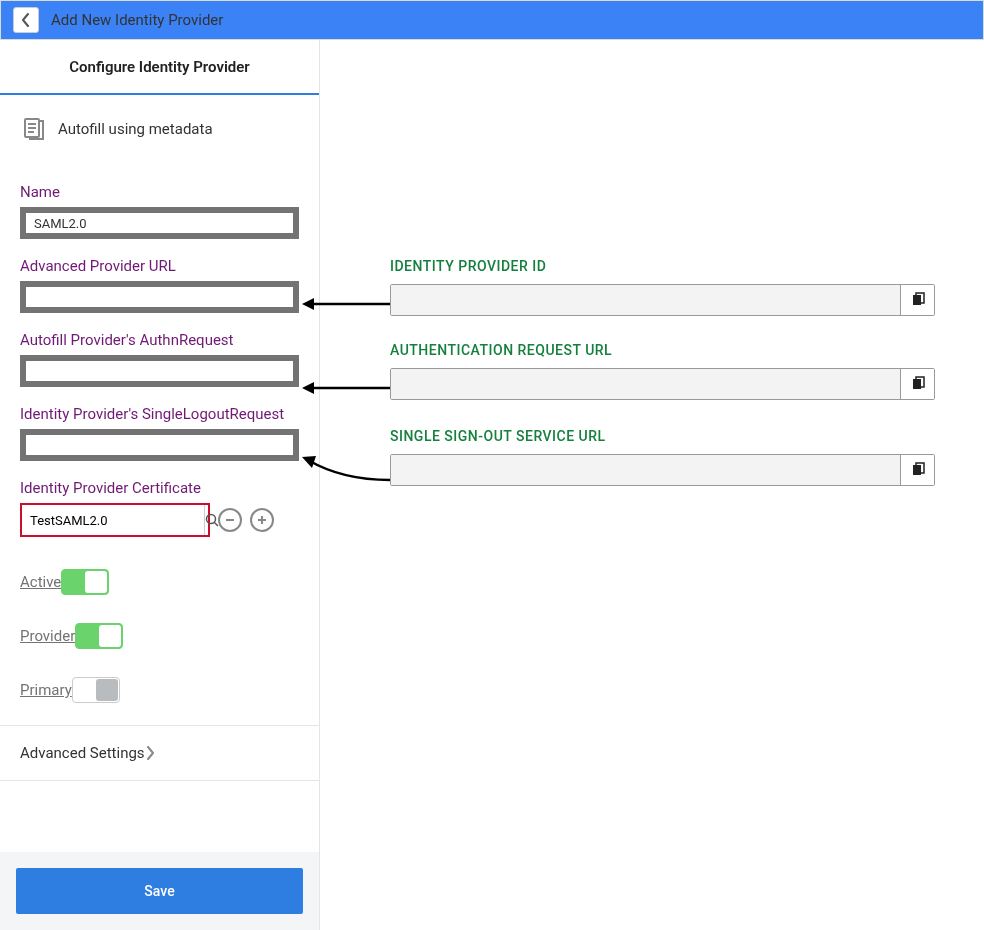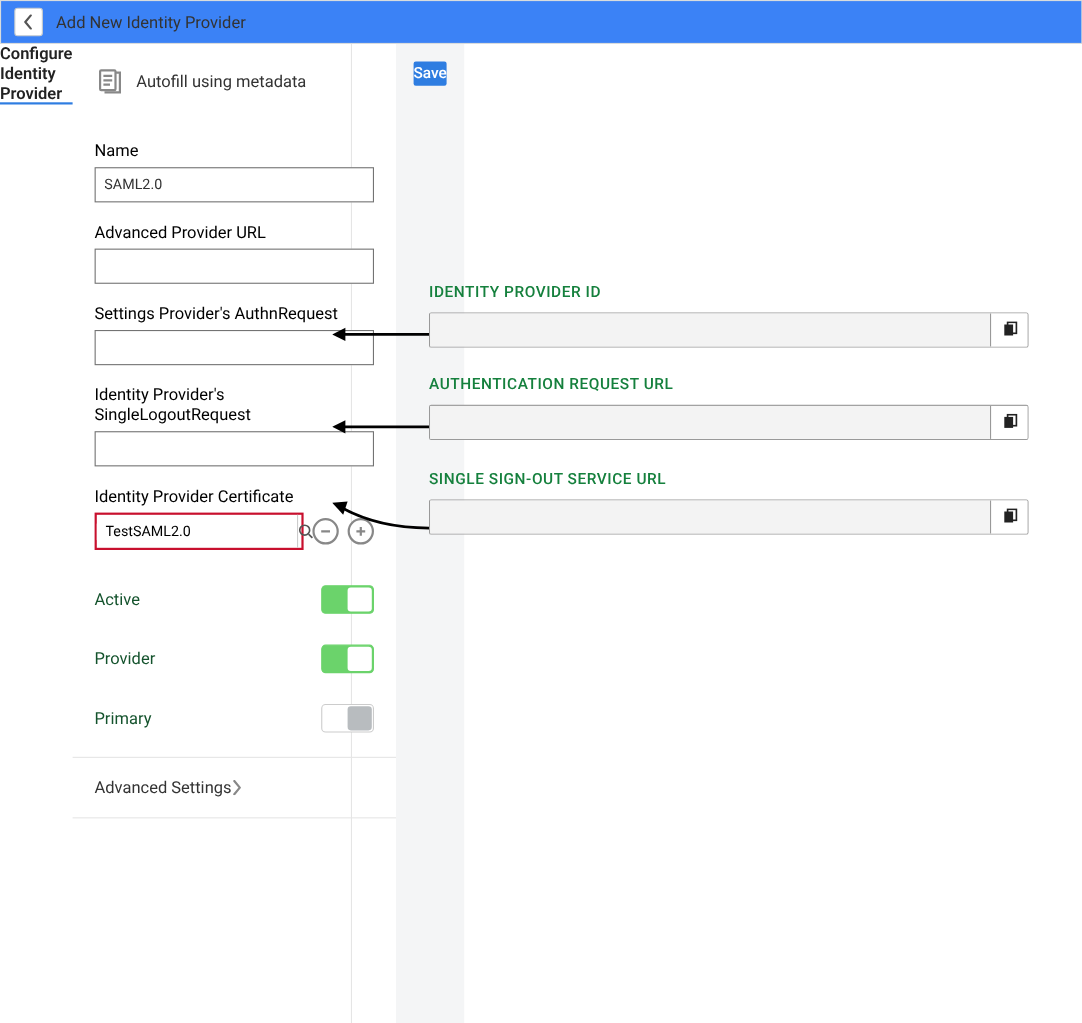--- a/index.html
+++ b/index.html
@@ -22,21 +22,21 @@
     margin-right: 12px;
     color: #555;
   }
   .header-title { font-size: 15px; color: #333; }
 
   .content { display: flex; height: calc(930px - 40px); }
 
   .left-panel {
     width: 320px;
     border-right: 1px solid #e5e5e5;
-    display: flex; 
+    display: flex; flex-direction: column;
     position: relative;
   }
   .tab-header {
     height: 55px;
     display: flex; align-items: center; justify-content: center;
     font-weight: 600; font-size: 15px; color: #222;
     border-bottom: 2px solid #2e7de1;
   }
 
   .form-area {
@@ -46,34 +46,34 @@
   }
 
   .autofill-row {
     display: flex; align-items: center;
     margin-bottom: 40px;
     color: #333;
     font-size: 15px;
   }
   .autofill-row .doc-icon { margin-right: 10px; color: #888; }
 
-  .field-label { font-size: 15px; color: #000000; margin-bottom: 6px; }
+  .field-label { font-size: 15px; color: #701a75; margin-bottom: 6px; }
   .redbox {
-    border: 1px solid #737373;
+    border: 6px solid #737373;
     height: 32px;
     width: 100%;
     padding: 0 8px;
     font-size: 13px;
     color: #333;
     outline: none;
     background: #fff;
   }
   .field-block { margin-bottom: 18px; }
 
-  .cert-row { display:flex; align-items:center; gap:8px;justify-content:flex-end; }
+  .cert-row { display:flex; align-items:center; gap:8px; }
   .cert-input {
     border: 2px solid #c8102e;
     height: 34px;
     width: 190px;
     display:flex; align-items:center;
     font-size:13px; color:#333;
     position:relative;
   }
   .cert-input input { border:none; outline:none; flex:1; padding:0 8px; font-size:13px; }
   .cert-search {
@@ -83,23 +83,23 @@
     color:#555;
   }
   .circle-btn {
     width:24px; height:24px; border:2px solid #888; border-radius:50%;
     display:flex; align-items:center; justify-content:center;
     color:#888; font-size:17px; line-height:1;
     background:#fff;
   }
 
   .toggle-row {
-    display:flex; align-items:center; justify-content:space-between;
+    display:flex; align-items:center; 
     padding: 14px 0;
-    font-size:15px; color:#14532d;
+    font-size:15px; color:#737373;text-decoration:underline;
   }
   .toggle {
     width:48px; height:26px; border-radius:4px; border:1px solid #ccc;
     position:relative;
   }
   .toggle .knob {
     width:22px; height:22px; border-radius:3px;
     position:absolute; top:1px;
     background:#fff;
   }
@@ -115,21 +115,21 @@
     padding: 18px 20px;
     display:flex; align-items:center; justify-content:flex-start;
     font-size:15px; color:#333;
   }
 
   .save-bar {
     padding: 16px;
     background:#f4f5f6;
   }
   .save-btn {
-    width:100%; height:22px;
+    width:100%; height:46px;
     background:#2e7de1; color:#fff;
     border:none; border-radius:2px;
     font-size:14px; font-weight:500;text-align:center;
   }
 
   
   .right-panel { flex:1; position:relative; }
   .ref-group { position:absolute; left:70px; }
   .ref-label { font-size:14px; font-weight:500; letter-spacing:0.5px; color:#15803d; margin-bottom:10px; }
   .ref-field {
@@ -189,21 +189,21 @@
         <div class="field-label">Name</div>
         <input class="redbox" value="SAML2.0" style="">
       </div>
 
       <div class="field-block">
         <div class="field-label">Advanced Provider URL</div>
         <input class="redbox" value="" style="">
       </div>
 
       <div class="field-block">
-        <div class="field-label">Settings Provider's AuthnRequest</div>
+        <div class="field-label">Autofill Provider's AuthnRequest</div>
         <input class="redbox" value="" style="">
       </div>
 
       <div class="field-block">
         <div class="field-label">Identity Provider's SingleLogoutRequest</div>
         <input class="redbox" value="" style="">
       </div>
 
       <div class="field-block">
         <div class="field-label">Identity Provider Certificate</div>

